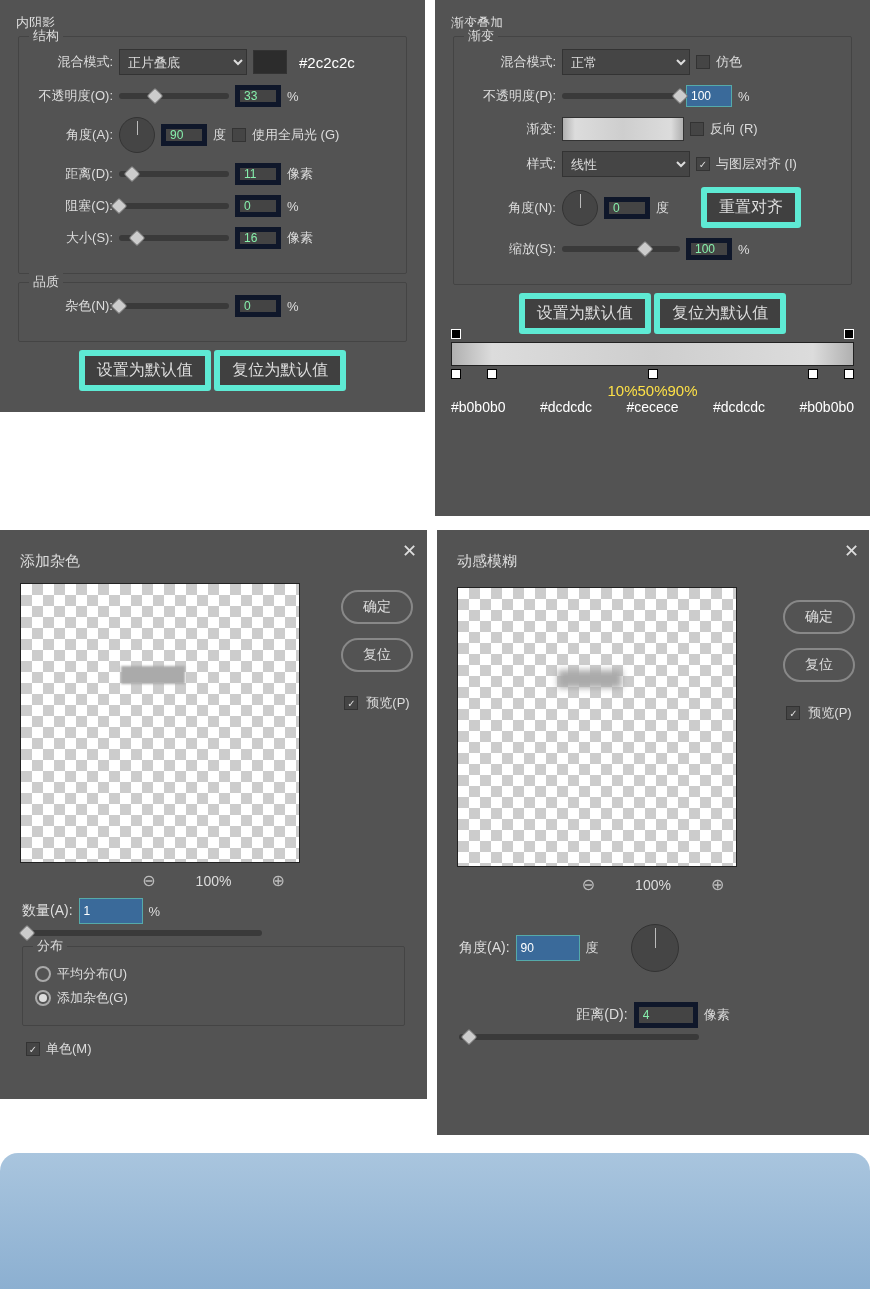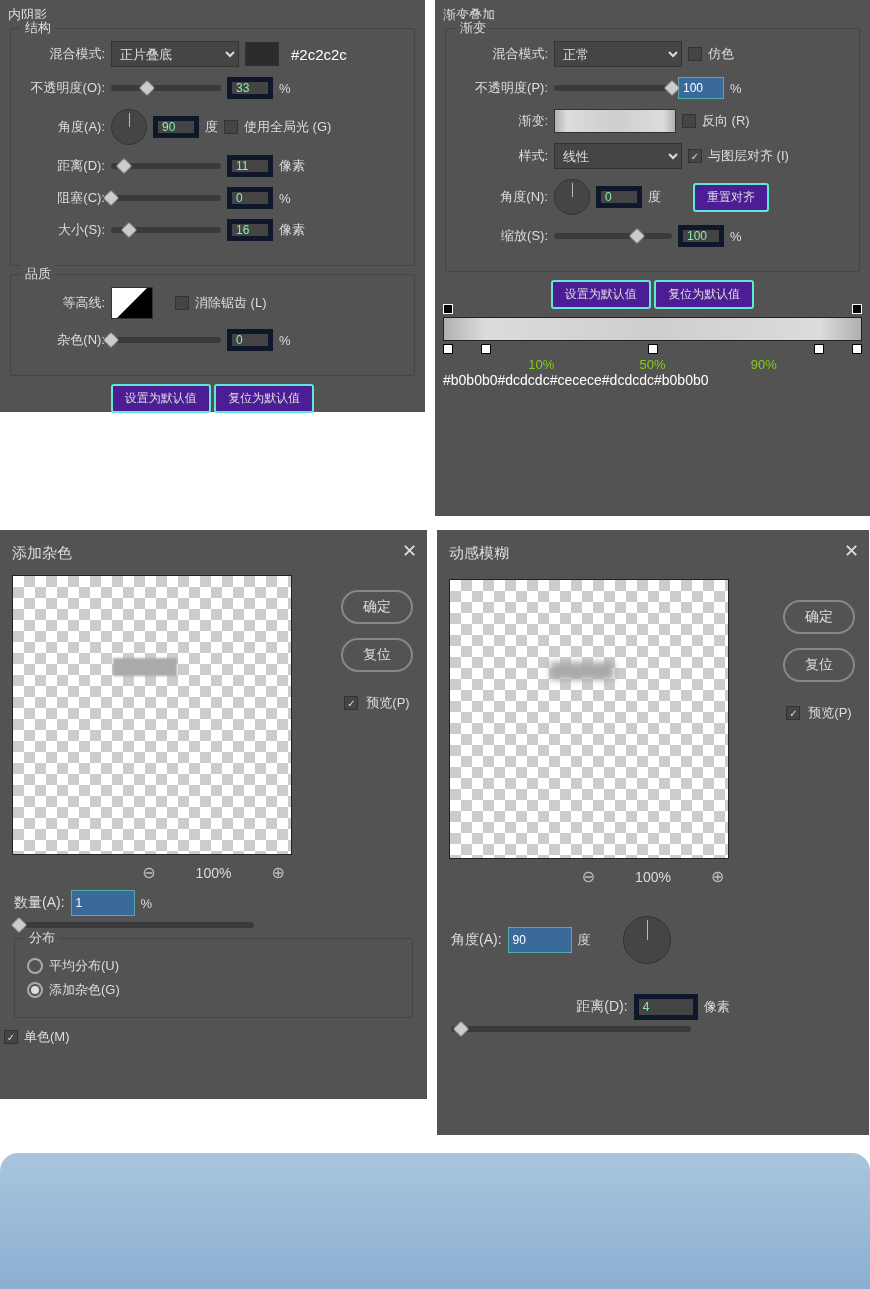--- a/index.html
+++ b/index.html
@@ -1,18 +1,18 @@
 <!DOCTYPE html>
 <html><head>
 <meta charset="utf-8">
 <style>
 *{box-sizing:border-box;margin:0;padding:0;font-family:"Microsoft YaHei",sans-serif}
 body{background:#fff;width:870px}
 .row{display:flex;gap:10px}
-.panel{background:#535353;color:#ddd;font-size:13px;padding:4px;position:relative}
+.panel{background:#535353;color:#ddd;font-size:13px;padding:12px;position:relative}
 .panel-a{width:425px;height:412px}
 .panel-b{width:435px;height:516px}
 .panel-c{width:427px;height:569px}
 .panel-d{width:432px;height:605px}
 .section-title{font-size:13px;color:#ddd;margin:2px 4px 4px}
 .fieldset{border:1px solid #444;border-radius:2px;padding:12px 10px 14px;margin:0 6px 8px;position:relative}
 .fieldset-label{position:absolute;top:-10px;left:10px;background:#535353;padding:0 4px;font-size:13px}
 .fr{display:flex;align-items:center;margin-bottom:10px;gap:6px}
 .lbl{text-align:right;width:84px;font-size:13px;color:#ddd}
 .lbl-b{text-align:right;width:92px;font-size:13px;color:#ddd}
@@ -25,29 +25,29 @@
 .slider-wide{flex:0 0 118px}
 .thumb{width:12px;height:12px;background:#ccc;border:1px solid #777;border-radius:2px;position:absolute;top:-3px;transform:translateX(-50%) rotate(45deg)}
 .numfield{width:46px;height:22px;background:#444;border:5px solid #0f172a;color:#86efac;font-size:12px;padding:0 4px}
 .numfield-sel{background:#3a6a9a;border:1px solid #5aa;color:#fff}
 .unit{font-size:13px;color:#ddd}
 .angle-dial{width:36px;height:36px;border:1px solid #333;border-radius:50%;background:#454545;position:relative;display:inline-block}
 .angle-dial::after{content:"";position:absolute;width:1px;height:14px;background:#bbb;left:50%;top:3px;transform-origin:bottom}
 .chk{width:14px;height:14px;border:1px solid #333;background:#454545;display:inline-flex;align-items:center;justify-content:center;font-size:10px;color:#ddd}
 .chk.checked::after{content:"✓"}
 .contour{width:42px;height:32px;background:linear-gradient(135deg,#fff 49%,#000 51%);border:1px solid #333;display:inline-block}
-.btn-grey{background:#4c1d95;border:2px solid #5eead4;border-radius:3px;color:#ddd;font-size:12px;padding:4px 12px;cursor:pointer}
+.btn-grey{background:#404040;border:6px solid #5eead4;border-radius:3px;color:#ddd;font-size:16px;padding:4px 12px;cursor:pointer}
 .btn-pill{background:transparent;border:2px solid #888;border-radius:18px;color:#ddd;font-size:14px;padding:6px 20px;cursor:pointer}
 .grad-preview{flex:0 0 122px;height:24px;border:1px solid #333;background:linear-gradient(90deg,#b0b0b0,#dcdcdc 10%,#cecece 50%,#dcdcdc 90%,#b0b0b0)}
 .grad-editor{margin:8px 4px}
 .grad-bar{height:24px;border:1px solid #222;background:linear-gradient(90deg,#b0b0b0,#dcdcdc 10%,#cecece 50%,#dcdcdc 90%,#b0b0b0);position:relative;margin:6px 0}
 .grad-stop{position:absolute;width:10px;height:10px;background:#fff;border:1px solid #000;top:26px;transform:translateX(-50%)}
 .grad-ostop{position:absolute;width:10px;height:10px;background:#000;border:1px solid #fff;top:-14px;transform:translateX(-50%)}
-.grad-labels{display:flex;justify-content:space-between;font-size:13px;color:#84cc16;margin-top:16px}
-.grad-hex{display:flex;font-size:14px;color:#fff;font-weight:500}
+.grad-labels{display:flex;justify-content:center;font-size:15px;color:#fde047;margin-top:16px}
+.grad-hex{display:flex;justify-content:space-between;font-size:14px;color:#fff;font-weight:500}
 .dialog-title{font-size:15px;color:#ddd;padding:10px 8px 8px}
 .close-x{position:absolute;right:10px;top:10px;font-size:18px;color:#ddd;cursor:pointer}
 .preview-box{width:280px;height:280px;margin:4px 8px;border:1px solid #222;background:repeating-conic-gradient(#ccc 0 25%,#fff 0 50%) 0 0/22px 22px;position:relative}
 .preview-box-b{width:280px;height:280px;margin:8px 8px;border:1px solid #222;background:repeating-conic-gradient(#ccc 0 25%,#fff 0 50%) 0 0/22px 22px;position:relative}
 .preview-smudge{position:absolute;width:64px;height:18px;background:#aaa;left:100px;top:82px;filter:blur(1px)}
 .zoom-row{display:flex;align-items:center;justify-content:center;gap:40px;margin:8px 0;color:#ddd;font-size:14px}
 .zoom-icon{font-size:16px;color:#bbb}
 .radio{width:16px;height:16px;border:2px solid #aaa;border-radius:50%;display:inline-flex;align-items:center;justify-content:center}
 .radio.checked::after{content:"";width:8px;height:8px;background:#ddd;border-radius:50%}
 .dist-box{border:1px solid #444;border-radius:2px;padding:12px;margin:10px;position:relative}
@@ -119,27 +119,20 @@
             <div class="thumb" style="left:16%"></div>
           </div>
         <input class="numfield" value="16" style="">
         <span class="unit">像素</span>
       </div>
     </div>
 
     <div class="fieldset">
       <div class="fieldset-label">品质</div>
       <div class="fr">
-        <span class="lbl">等高线:</span>
-        <span class="contour"></span>
-        <span style="width:10px"></span>
-        <span class="chk"></span>
-        <span>消除锯齿 (L)</span>
-      </div>
-      <div class="fr">
         <span class="lbl">杂色(N):</span>
         <div class="slider">
             <div class="thumb" style="left:0%"></div>
           </div>
         <input class="numfield" value="0" style="">
         <span class="unit">%</span>
       </div>
     </div>
 
     <div style="text-align:center">
@@ -274,21 +267,21 @@
       <div class="fr" style="margin:6px 0">
         <span class="radio"></span>
         <span>平均分布(U)</span>
       </div>
       <div class="fr" style="margin:6px 0">
         <span class="radio checked"></span>
         <span>添加杂色(G)</span>
       </div>
     </div>
 
-    <div class="fr" style="margin:0">
+    <div class="fr" style="margin:14px">
       <span class="chk checked"></span>
       <span>单色(M)</span>
     </div>
   </div>
 
   <div class="panel panel-d">
     <div class="dialog-title">动感模糊</div>
     <span class="close-x">✕</span>
 
     <div class="side-col-b">

